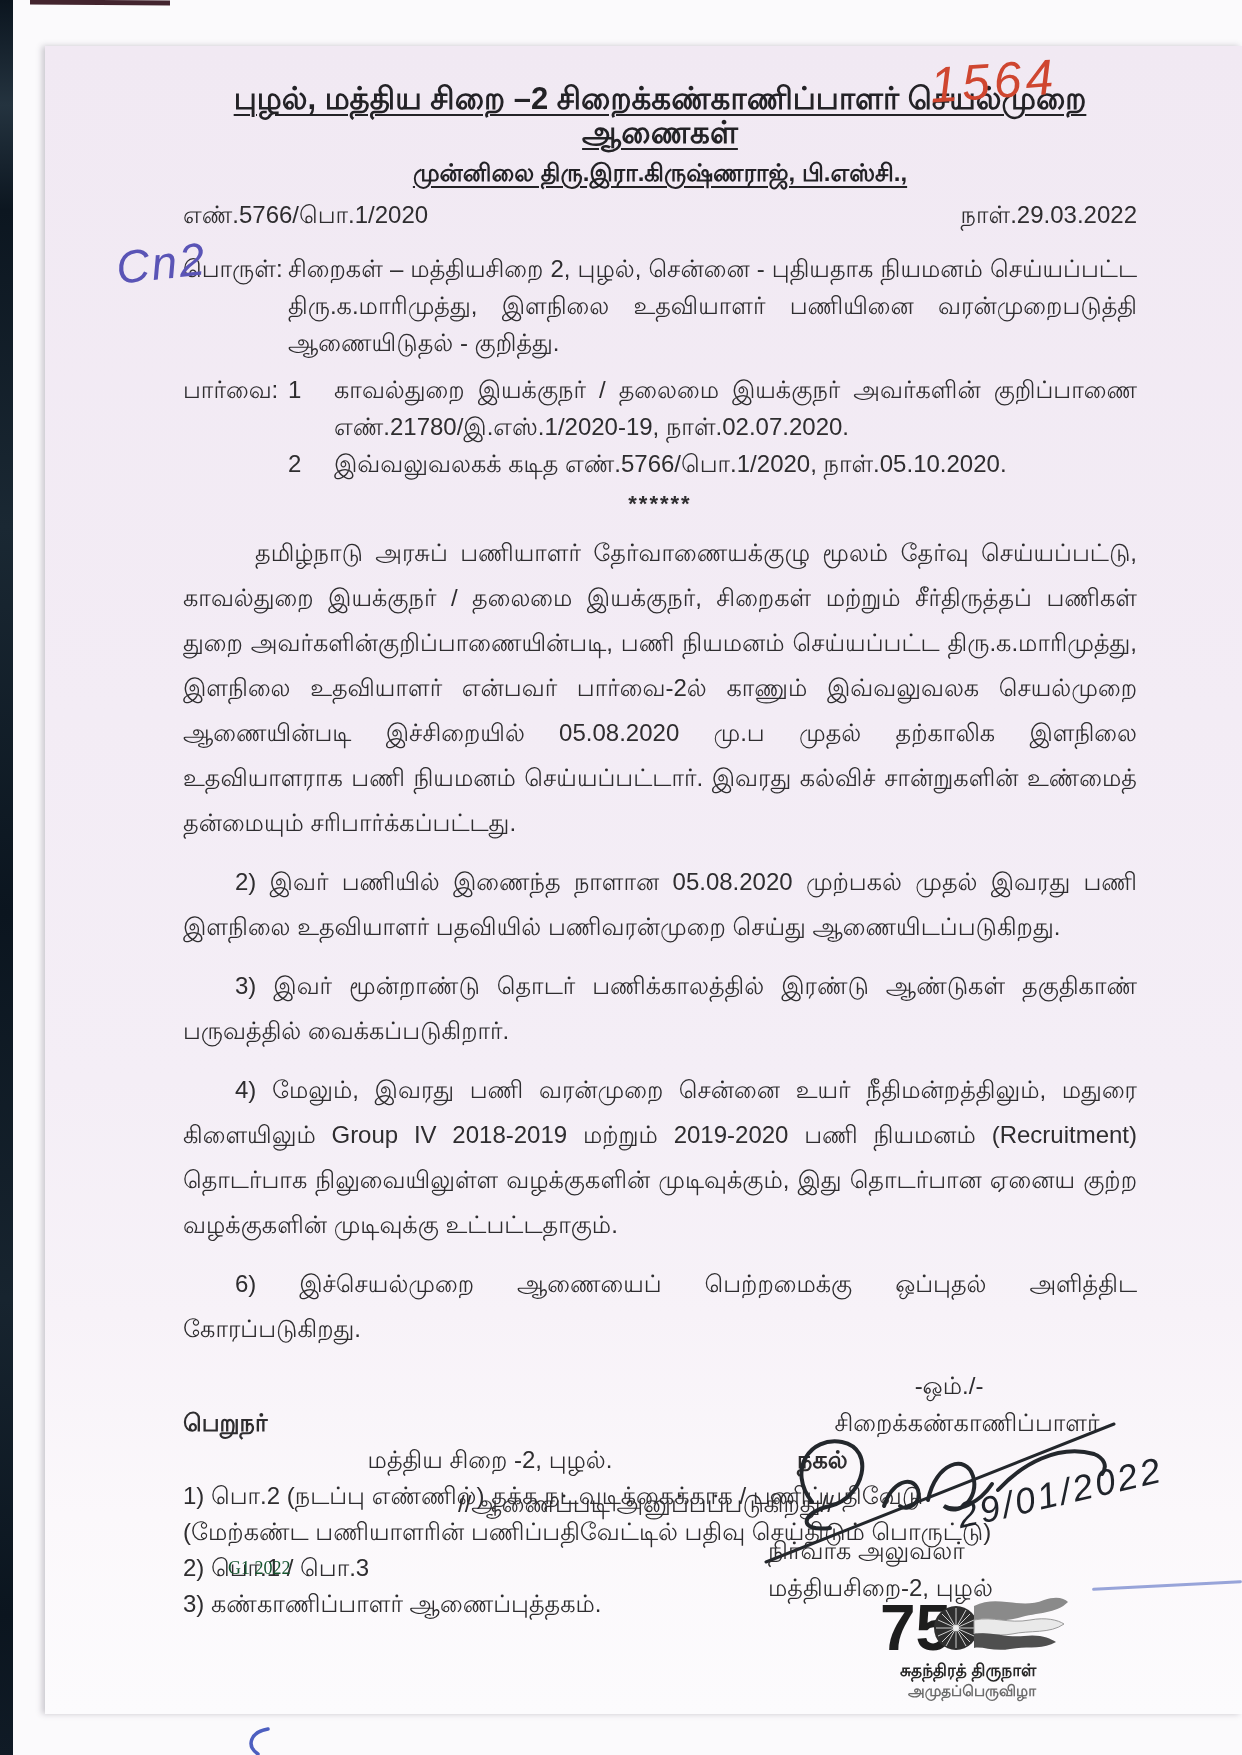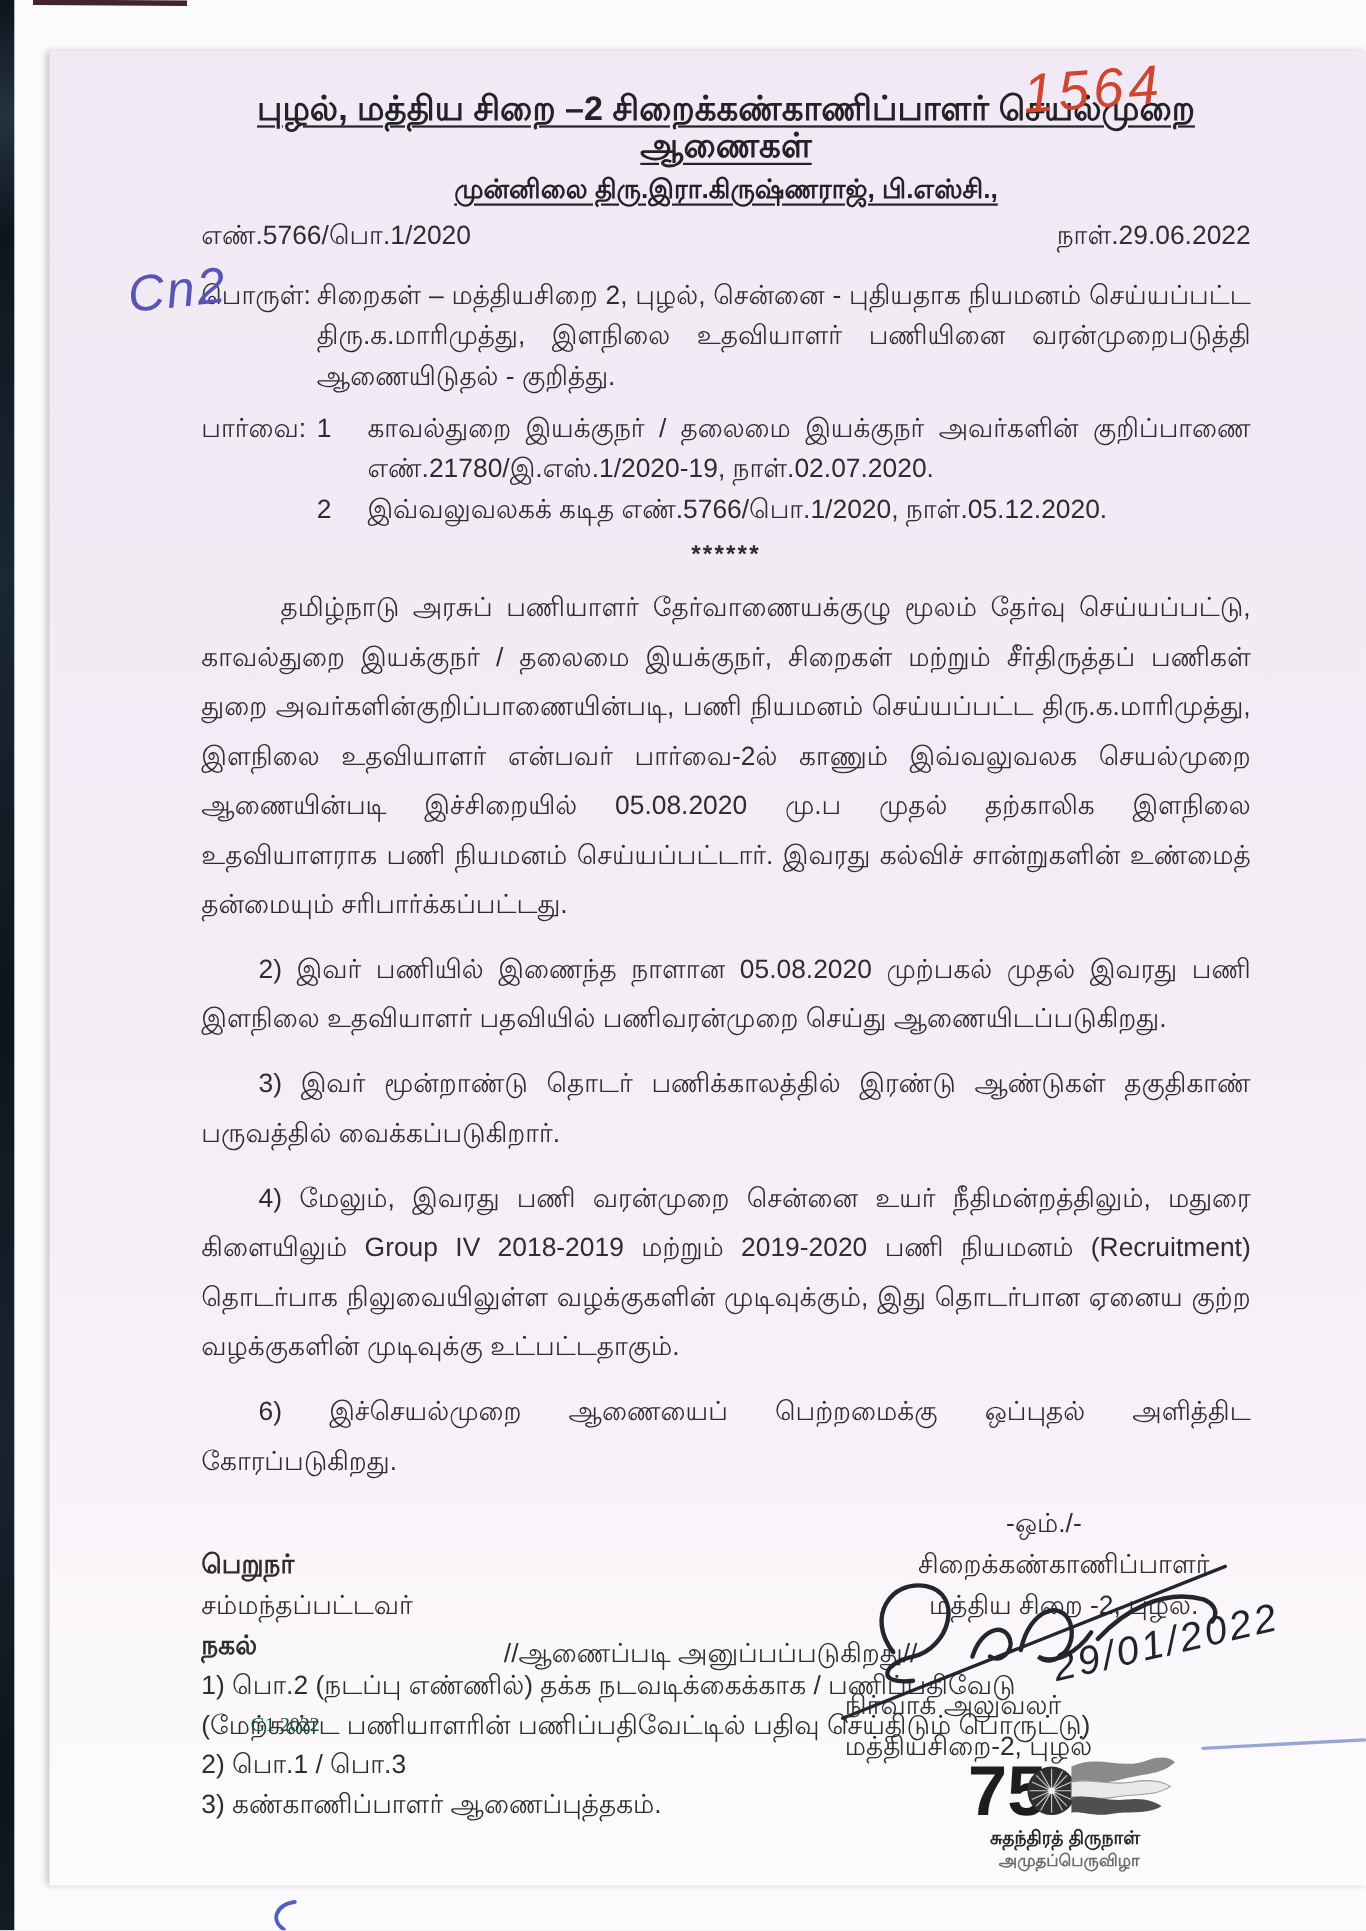--- a/index.html
+++ b/index.html
@@ -68,56 +68,55 @@
   <div class="edge-top-sliver"></div>
 
   <div class="paper">
     <div class="content">
 
       <div class="title">புழல், மத்திய சிறை –2 சிறைக்கண்காணிப்பாளர் செயல்முறை ஆணைகள்</div>
       <div class="title title2">முன்னிலை திரு.இரா.கிருஷ்ணராஜ், பி.எஸ்சி.,</div>
 
       <div class="refrow">
         <span>எண்.5766/பொ.1/2020</span>
-        <span>நாள்.29.06.2022</span>
+        <span>நாள்.29.03.2022</span>
       </div>
 
       <div class="block">
         <span class="lbl">பொருள்:</span>
         <span class="txt">சிறைகள் – மத்தியசிறை 2,  புழல், சென்னை -  புதியதாக நியமனம் செய்யப்பட்ட திரு.க.மாரிமுத்து, இளநிலை உதவியாளர் பணியினை வரன்முறைபடுத்தி ஆணையிடுதல் - குறித்து.</span>
       </div>
 
       <div class="block" style="margin-top:10px;">
         <span class="lbl">பார்வை:</span>
         <span style="flex:1;">
           <span class="refitem">
             <span class="no">1</span>
             <span class="it">காவல்துறை இயக்குநர் / தலைமை இயக்குநர் அவர்களின் குறிப்பாணை எண்.21780/இ.எஸ்.1/2020-19, நாள்.02.07.2020.</span>
           </span>
           <span class="refitem">
             <span class="no">2</span>
-            <span class="it">இவ்வலுவலகக் கடித எண்.5766/பொ.1/2020, நாள்.05.12.2020.</span>
+            <span class="it">இவ்வலுவலகக் கடித எண்.5766/பொ.1/2020, நாள்.05.10.2020.</span>
           </span>
         </span>
       </div>
 
       <div class="stars">******</div>
 
       <p class="para ind1">தமிழ்நாடு அரசுப் பணியாளர் தேர்வாணையக்குழு மூலம் தேர்வு செய்யப்பட்டு, காவல்துறை இயக்குநர் / தலைமை இயக்குநர், சிறைகள் மற்றும் சீர்திருத்தப் பணிகள் துறை அவர்களின்குறிப்பாணையின்படி, பணி நியமனம் செய்யப்பட்ட திரு.க.மாரிமுத்து, இளநிலை உதவியாளர் என்பவர் பார்வை-2ல் காணும் இவ்வலுவலக செயல்முறை ஆணையின்படி இச்சிறையில் 05.08.2020 மு.ப முதல் தற்காலிக இளநிலை உதவியாளராக பணி நியமனம் செய்யப்பட்டார். இவரது கல்விச் சான்றுகளின் உண்மைத் தன்மையும் சரிபார்க்கப்பட்டது.</p>
       <p class="para ind2">2) இவர் பணியில் இணைந்த நாளான 05.08.2020 முற்பகல் முதல் இவரது பணி இளநிலை உதவியாளர் பதவியில் பணிவரன்முறை செய்து ஆணையிடப்படுகிறது.</p>
       <p class="para ind2">3) இவர் மூன்றாண்டு தொடர் பணிக்காலத்தில் இரண்டு ஆண்டுகள் தகுதிகாண் பருவத்தில் வைக்கப்படுகிறார்.</p>
       <p class="para ind2">4) மேலும், இவரது பணி வரன்முறை சென்னை உயர் நீதிமன்றத்திலும், மதுரை கிளையிலும் Group IV 2018-2019 மற்றும் 2019-2020 பணி நியமனம் (Recruitment) தொடர்பாக நிலுவையிலுள்ள வழக்குகளின் முடிவுக்கும், இது தொடர்பான ஏனைய குற்ற வழக்குகளின் முடிவுக்கு உட்பட்டதாகும்.</p>
       <p class="para ind2">6) இச்செயல்முறை ஆணையைப் பெற்றமைக்கு ஒப்புதல் அளித்திட கோரப்படுகிறது.</p>
 
       <div class="signoff">
         <span></span>
         <span class="r om">-ஒம்./-</span>
         <span class="b">பெறுநர்</span>
         <span class="r">சிறைக்கண்காணிப்பாளர்</span>
-        <span>சம்மந்தப்பட்டவர்</span>
         <span class="r">மத்திய சிறை -2, புழல்.</span>
         <span class="b">நகல்</span>
         <span></span>
       </div>
 
       <div class="copylist">
         <div>1) பொ.2 (நடப்பு எண்ணில்) தக்க நடவடிக்கைக்காக  / பணிப்பதிவேடு</div>
         <div>(மேற்கண்ட  பணியாளரின் பணிப்பதிவேட்டில் பதிவு செய்திடும் பொருட்டு)</div>
         <div>2) பொ.1 / பொ.3</div>
         <div>3) கண்காணிப்பாளர் ஆணைப்புத்தகம்.</div>

